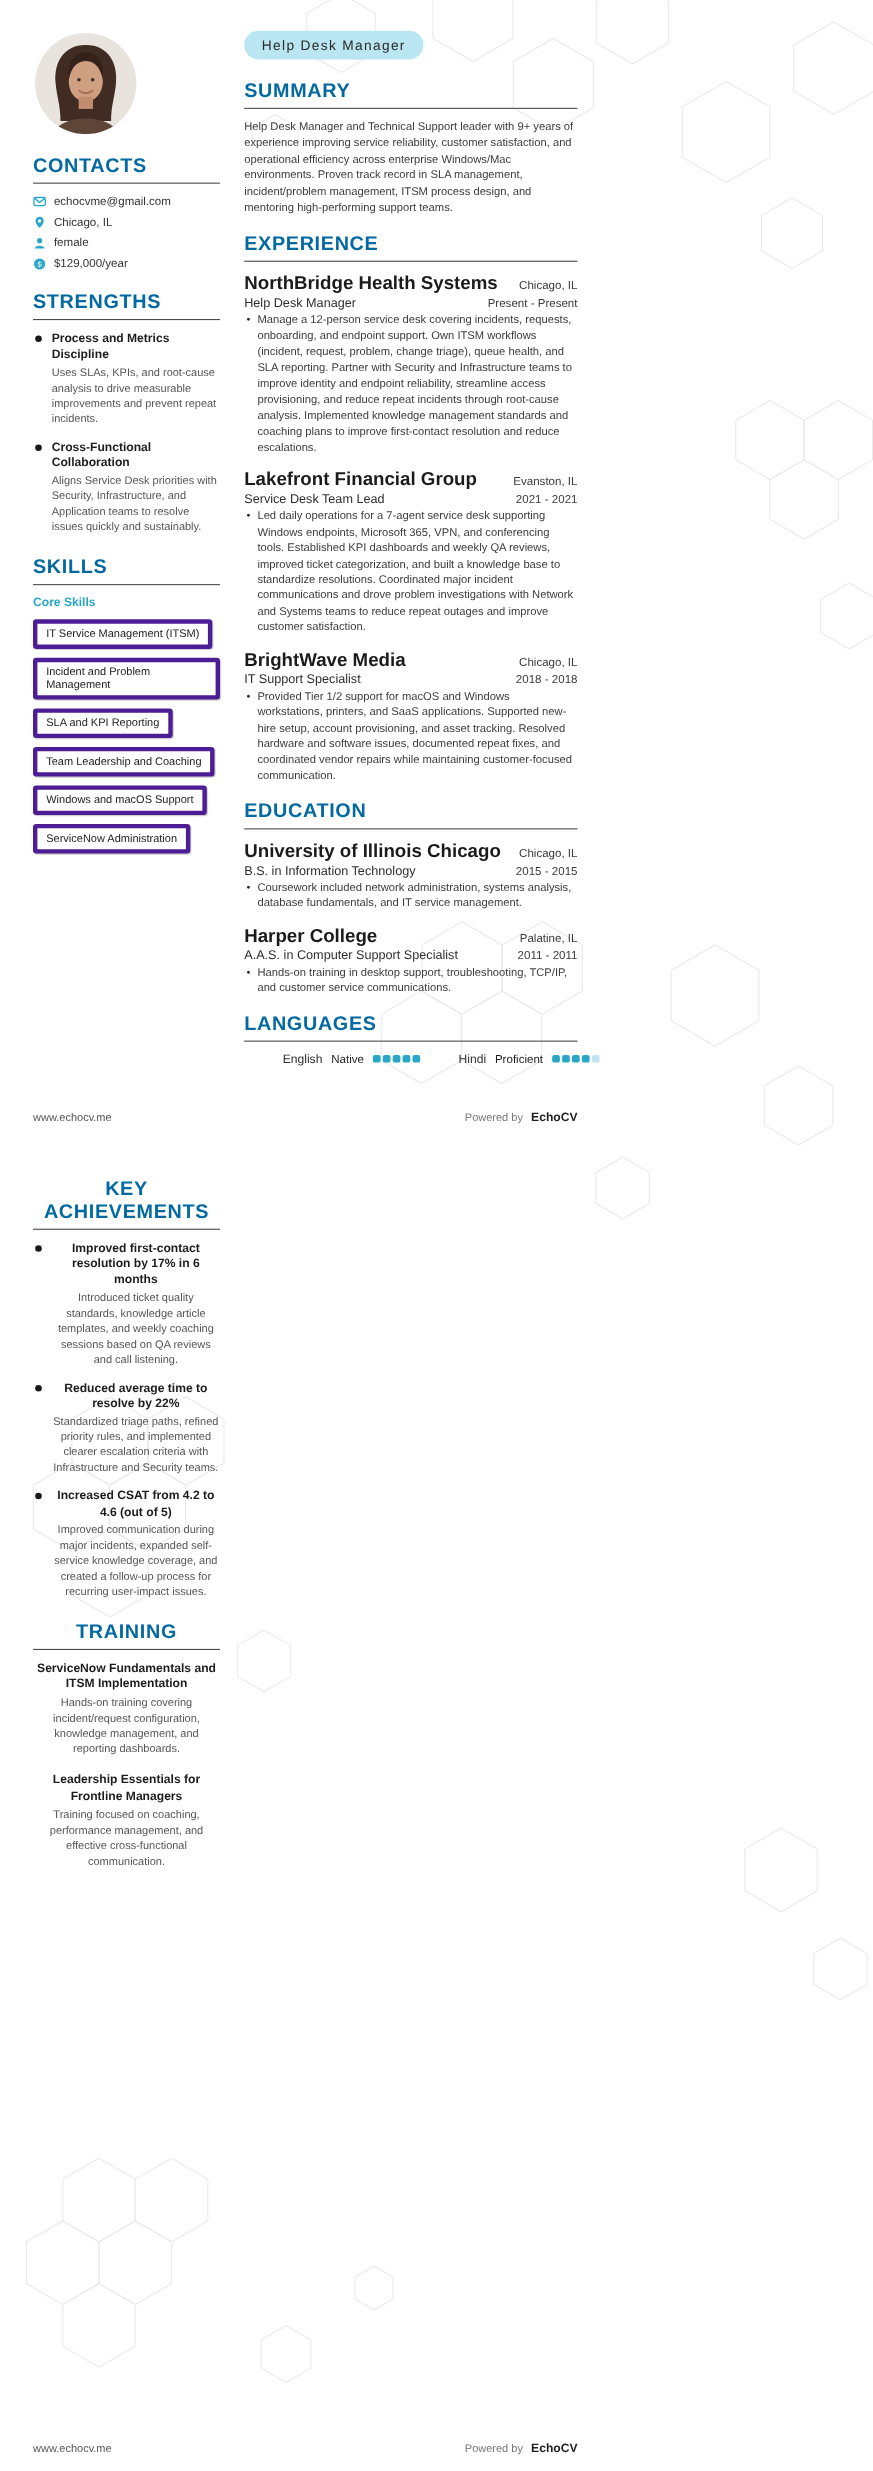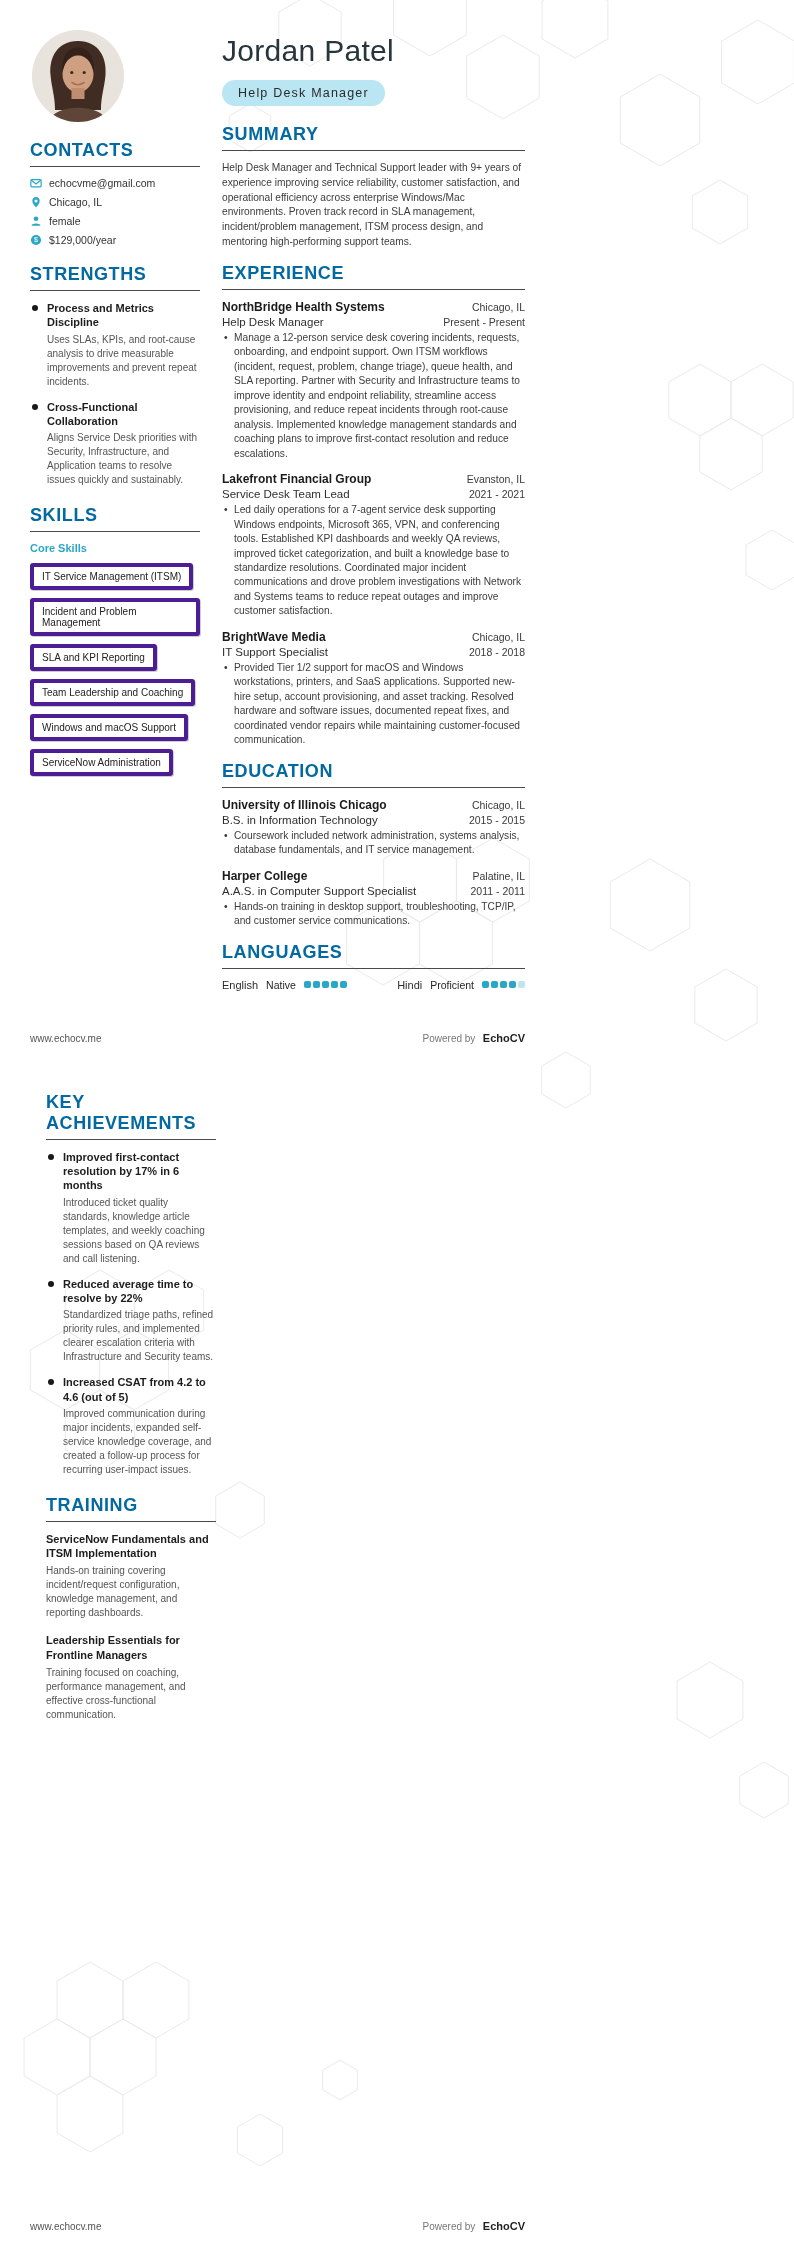--- a/index.html
+++ b/index.html
@@ -48,49 +48,49 @@
   .cert { margin-bottom:10px; }
   .cert-name { font-size:11px; font-weight:bold; color:#1d1d1d; margin-bottom:2px; }
   .cert-org { font-size:10px; color:#555; line-height:1.35; }
 
   
   .body-text { font-size:10.2px; line-height:1.45; color:#3c3c3c; margin:0; }
 
   
   .job { margin-bottom:11px; }
   .row { display:flex; justify-content:space-between; align-items:baseline; }
-  .company { font-weight:bold; font-size:12px; color:#1b1b1b; }
+  .company { font-weight:bold; font-size:17px; color:#1b1b1b; }
   .loc, .dates { font-size:10.5px; color:#3a3a3a; white-space:nowrap; margin-left:8px; }
   .role { font-size:11.5px; color:#2e2e2e; margin-top:2px; }
   .bullet { position:relative; font-size:10.2px; line-height:1.42; color:#3c3c3c; margin:3px 0 0 2px; padding-left:10px; }
   .bullet::before { content:"•"; position:absolute; left:0; top:0; color:#2f2f2f; }
 
   
   .lang-row { display:flex; justify-content:space-between; align-items:center; margin-top:4px; }
   .lang { display:flex; align-items:center; gap:8px; }
-  .lang-name { font-size:11px; color:#2c2c2c; }
+  .lang-name { font-size:11px; color:#2c2c2c;margin-left:35px; }
   .lang-level { font-size:10.5px; font-weight:normal; color:#1f1f1f; }
   .dots { display:inline-flex; gap:2px; }
   .dot { width:7px; height:7px; border-radius:2px; background:#bfe4ef; display:inline-block; }
   .dot.filled { background:#2aa7c7; }
 
   
   .tr-item { margin-bottom:13px; }
   .tr-title { font-size:11px; font-weight:bold; color:#1d1d1d; line-height:1.3; margin-bottom:4px; }
   .tr-desc { font-size:10px; color:#555; line-height:1.4; }
 
   
   .footer { display:flex; justify-content:space-between; align-items:baseline; width:495px; margin:24px 0 0 30px; }
   .footer-site { font-size:10px; color:#555; }
   .powered { font-size:10px; color:#777; }
   .brand { font-size:11px; font-weight:bold; color:#1f1f1f; margin-left:3px; }
   .footer2 { position:absolute; left:30px; bottom:12px; margin:0; }
 
   
-  .page2-content { padding:46px 0 0 46px; width:170px; }
+  .page2-content { padding:46px 0 0 30px; width:170px;text-align:center; }
 </style>
 </head>
 <body>
 
 <div class="canvas">
 
   <svg class="hex-bg" width="794" height="2246" viewBox="0 0 794 2246" aria-hidden="true">
     <defs>
       <polygon id="hx" points="0,-1 0.866,-0.5 0.866,0.5 0,1 -0.866,0.5 -0.866,-0.5" fill="none" stroke="#eaeaea" stroke-width="1" vector-effect="non-scaling-stroke"></polygon>
     </defs>
@@ -214,21 +214,20 @@
           <div class="chip-row"><span class="chip">Incident and Problem Management</span></div>
           <div class="chip-row"><span class="chip">SLA and KPI Reporting</span></div>
           <div class="chip-row"><span class="chip">Team Leadership and Coaching</span></div>
           <div class="chip-row"><span class="chip">Windows and macOS Support</span></div>
           <div class="chip-row"><span class="chip">ServiceNow Administration</span></div>
         </section>
 
       </aside>
 
       <main class="rightcol">
-        <h1 class="name">Jordan Patel</h1>
         <div>
           <span class="title-pill">Help Desk Manager</span>
         </div>
 
         <section>
           <h2 class="sec-h">SUMMARY</h2>
           <p class="body-text">Help Desk Manager and Technical Support leader with 9+ years of experience improving service reliability, customer satisfaction, and operational efficiency across enterprise Windows/Mac environments. Proven track record in SLA management, incident/problem management, ITSM process design, and mentoring high-performing support teams.</p>
         </section>
 
         <section>

